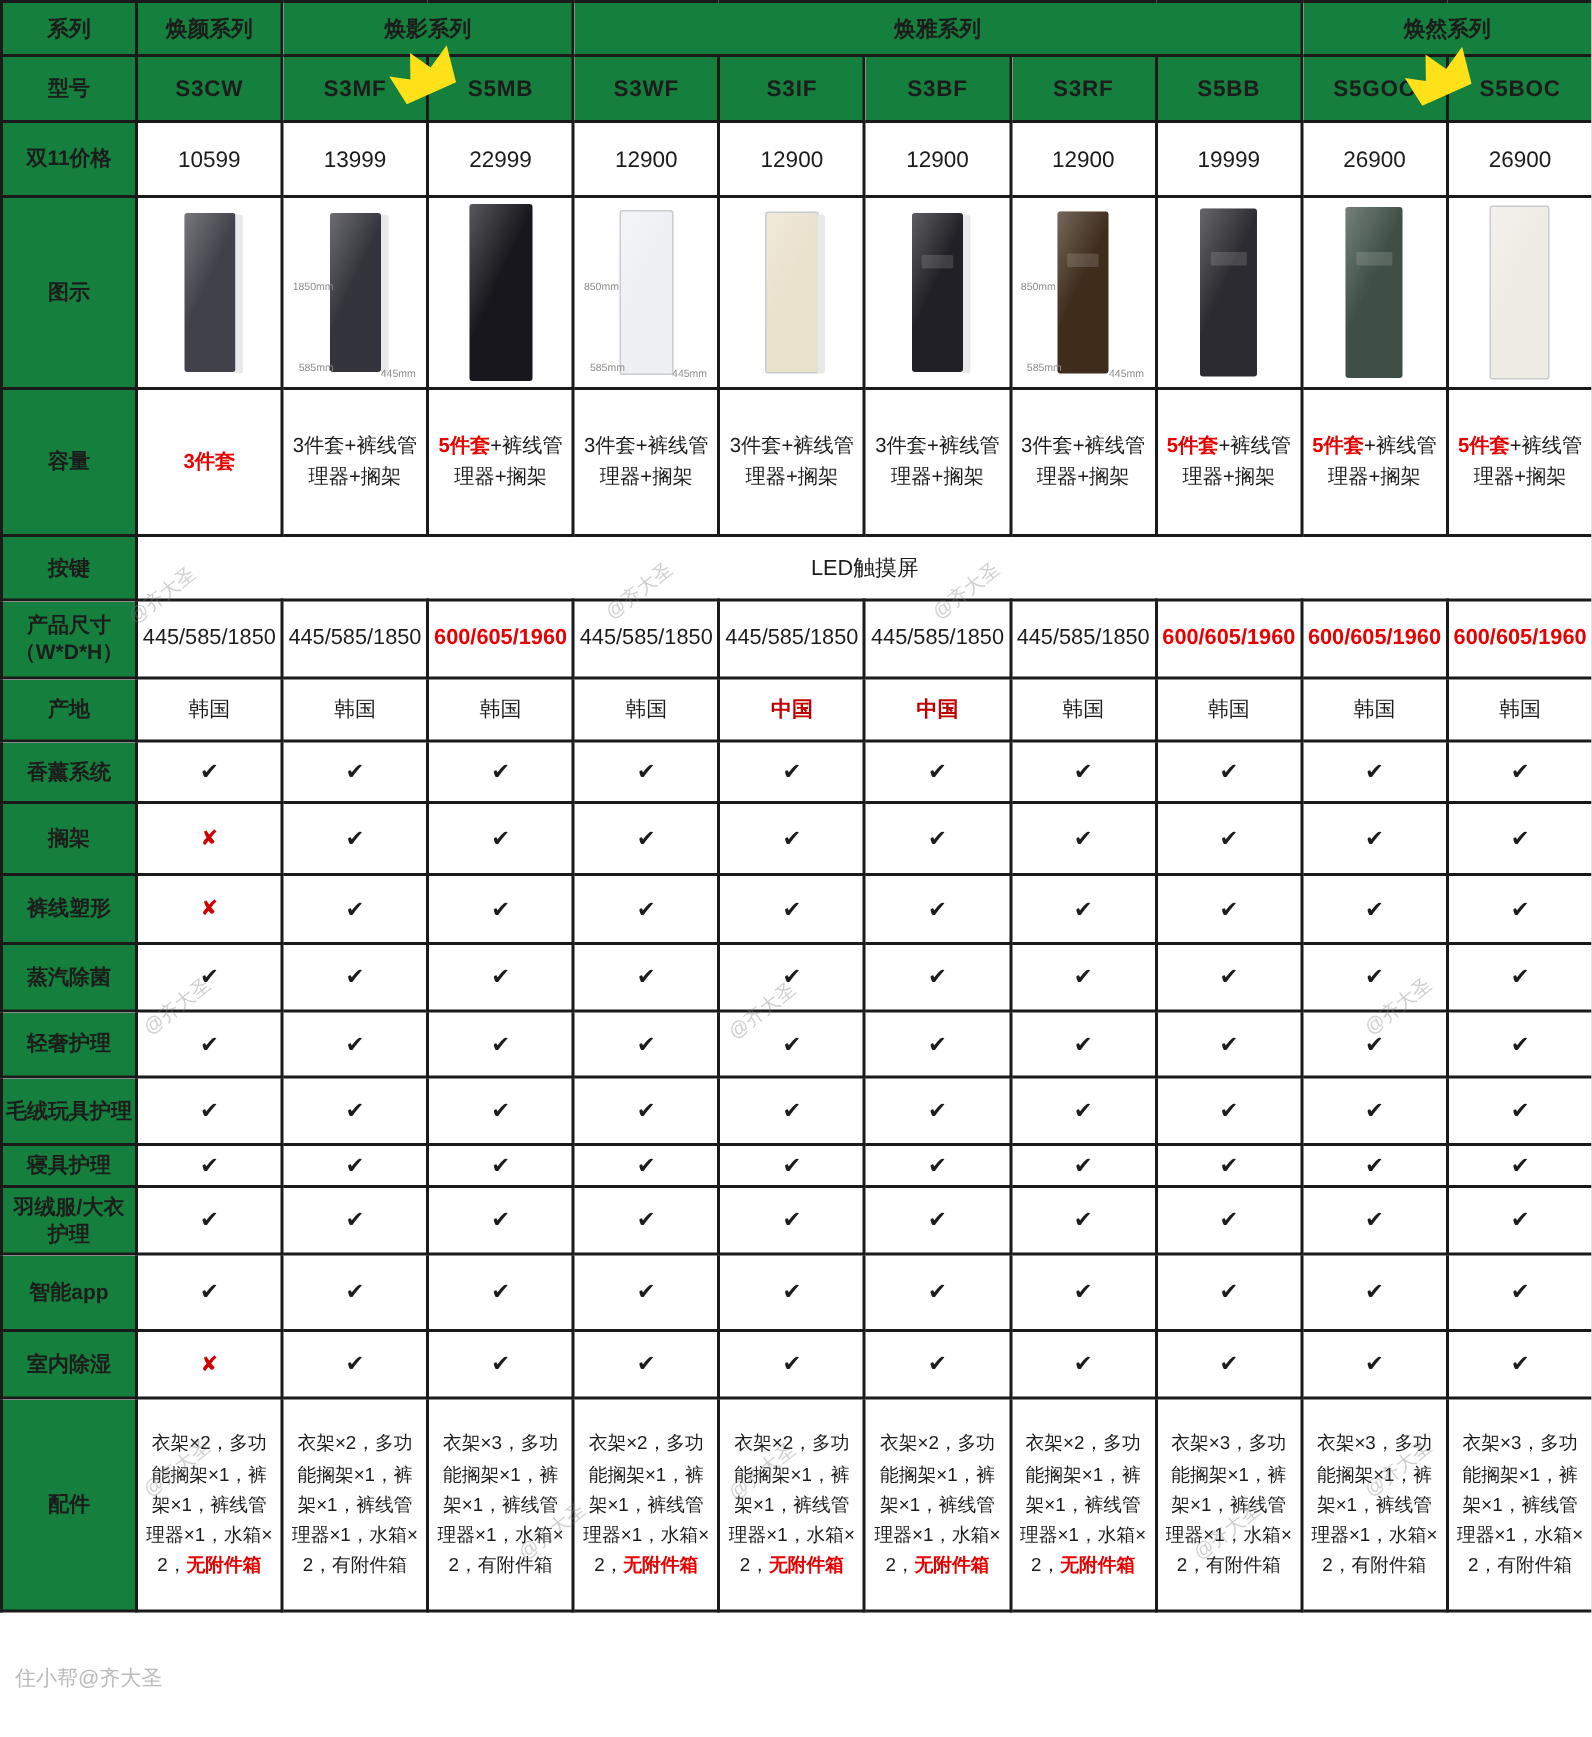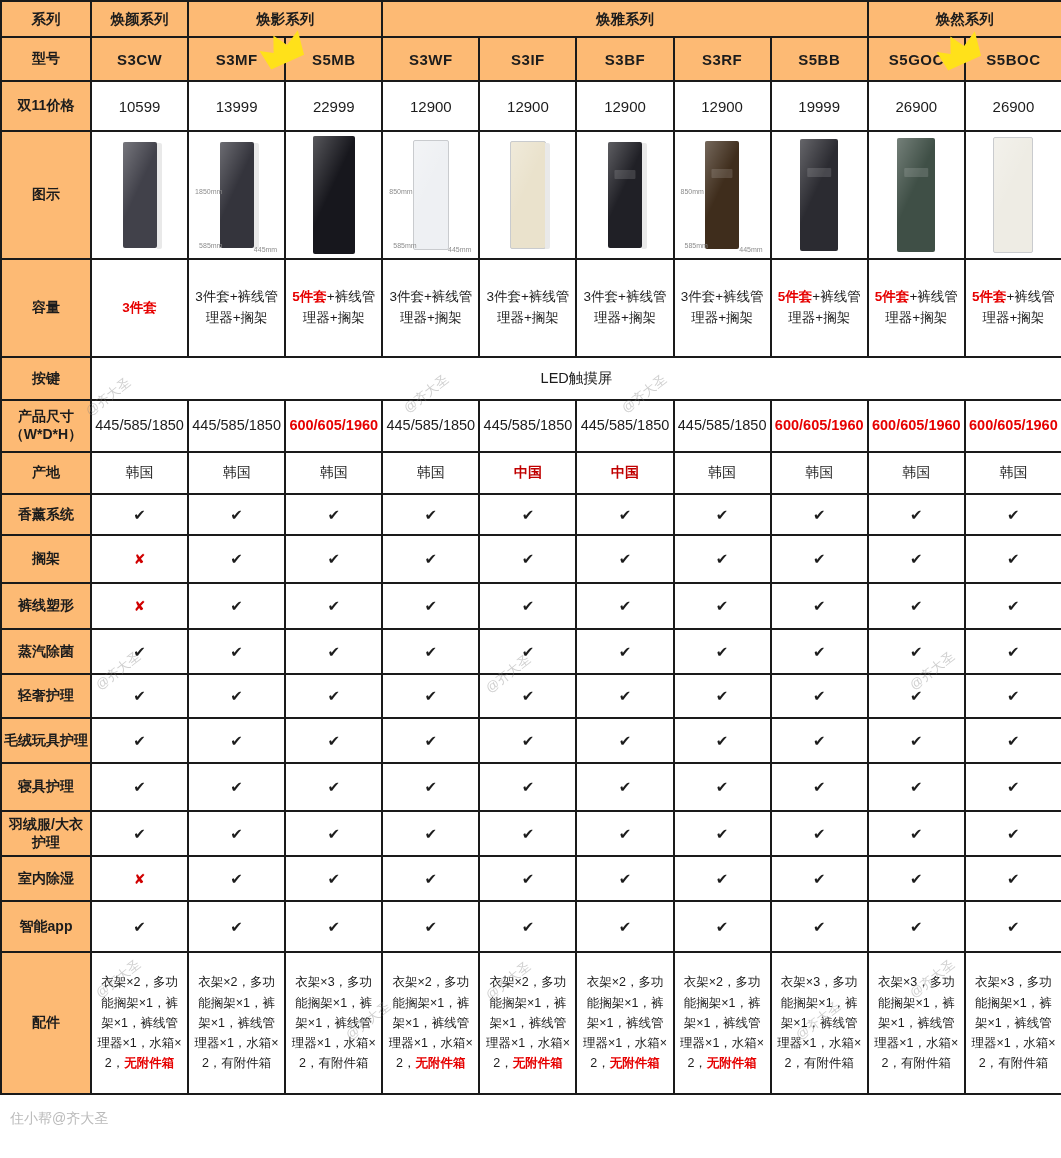--- a/index.html
+++ b/index.html
@@ -1,21 +1,21 @@
 <!DOCTYPE html>
 <html><head>
 <meta charset="utf-8">
 <style>
   html,body{margin:0;padding:0;background:#fff;}
   .page{position:relative;width:1061px;height:1158px;overflow:hidden;background:#fff;
         font-family:"Liberation Sans","DejaVu Sans",sans-serif;color:#1c1c1c;}
   table{border-collapse:collapse;table-layout:fixed;width:1061px;}
   td{border:2px solid #1a1a1a;text-align:center;vertical-align:middle;
      padding:1px 2px;box-sizing:border-box;overflow:hidden;}
-  .hdr{background:#fdba74;font-weight:700;font-size:14px;}
+  .hdr{background:#15803d;font-weight:700;font-size:14px;}
   .serieshdr{font-size:14.5px;}
   .modelcell{font-size:15px;font-weight:600;letter-spacing:.5px;}
   .num{font-size:15px;}
   .colorname{color:#c00000;font-weight:700;font-size:14px;}
   .cap{font-size:13.5px;line-height:1.55;}
   .red{color:#e60000;font-weight:700;}
   .darkred{color:#c00000;font-weight:700;}
   .merged{font-size:14.5px;}
   .sizecell{font-size:14.5px;word-break:break-all;line-height:1.5;}
   .origincell{font-size:14px;}
@@ -276,62 +276,62 @@
           <td><span class="chk">✔</span></td>
           <td><span class="chk">✔</span></td>
           <td><span class="chk">✔</span></td>
           <td><span class="chk">✔</span></td>
           <td><span class="chk">✔</span></td>
           <td><span class="chk">✔</span></td>
           <td><span class="chk">✔</span></td>
           <td><span class="chk">✔</span></td>
           <td><span class="chk">✔</span></td>
         </tr>
-        <tr style="height: 48px; margin-top: 25px;">
+        <tr style="height: 28px; margin-top: 25px;">
           <td class="hdr">寝具护理</td>
           <td><span class="chk">✔</span></td>
           <td><span class="chk">✔</span></td>
           <td><span class="chk">✔</span></td>
           <td><span class="chk">✔</span></td>
           <td><span class="chk">✔</span></td>
           <td><span class="chk">✔</span></td>
           <td><span class="chk">✔</span></td>
           <td><span class="chk">✔</span></td>
           <td><span class="chk">✔</span></td>
           <td><span class="chk">✔</span></td>
         </tr>
         <tr style="height: 45px; padding-left: 18px;">
           <td class="hdr">羽绒服/大衣护理</td>
+          <td><span class="chk">✔</span></td>
+          <td><span class="chk">✔</span></td>
+          <td><span class="chk">✔</span></td>
+          <td><span class="chk">✔</span></td>
+          <td><span class="chk">✔</span></td>
+          <td><span class="chk">✔</span></td>
+          <td><span class="chk">✔</span></td>
+          <td><span class="chk">✔</span></td>
+          <td><span class="chk">✔</span></td>
+          <td><span class="chk">✔</span></td>
+        </tr>
+        <tr style="height: 51px;">
+          <td class="hdr">智能app</td>
           <td><span class="chk">✔</span></td>
           <td><span class="chk">✔</span></td>
           <td><span class="chk">✔</span></td>
           <td><span class="chk">✔</span></td>
           <td><span class="chk">✔</span></td>
           <td><span class="chk">✔</span></td>
           <td><span class="chk">✔</span></td>
           <td><span class="chk">✔</span></td>
           <td><span class="chk">✔</span></td>
           <td><span class="chk">✔</span></td>
         </tr>
         <tr style="height: 45px;">
           <td class="hdr">室内除湿</td>
           <td><span class="crs">✘</span></td>
-          <td><span class="chk">✔</span></td>
-          <td><span class="chk">✔</span></td>
-          <td><span class="chk">✔</span></td>
-          <td><span class="chk">✔</span></td>
-          <td><span class="chk">✔</span></td>
-          <td><span class="chk">✔</span></td>
-          <td><span class="chk">✔</span></td>
-          <td><span class="chk">✔</span></td>
-          <td><span class="chk">✔</span></td>
-        </tr>
-        <tr style="height: 51px;">
-          <td class="hdr">智能app</td>
-          <td><span class="chk">✔</span></td>
           <td><span class="chk">✔</span></td>
           <td><span class="chk">✔</span></td>
           <td><span class="chk">✔</span></td>
           <td><span class="chk">✔</span></td>
           <td><span class="chk">✔</span></td>
           <td><span class="chk">✔</span></td>
           <td><span class="chk">✔</span></td>
           <td><span class="chk">✔</span></td>
           <td><span class="chk">✔</span></td>
         </tr>

